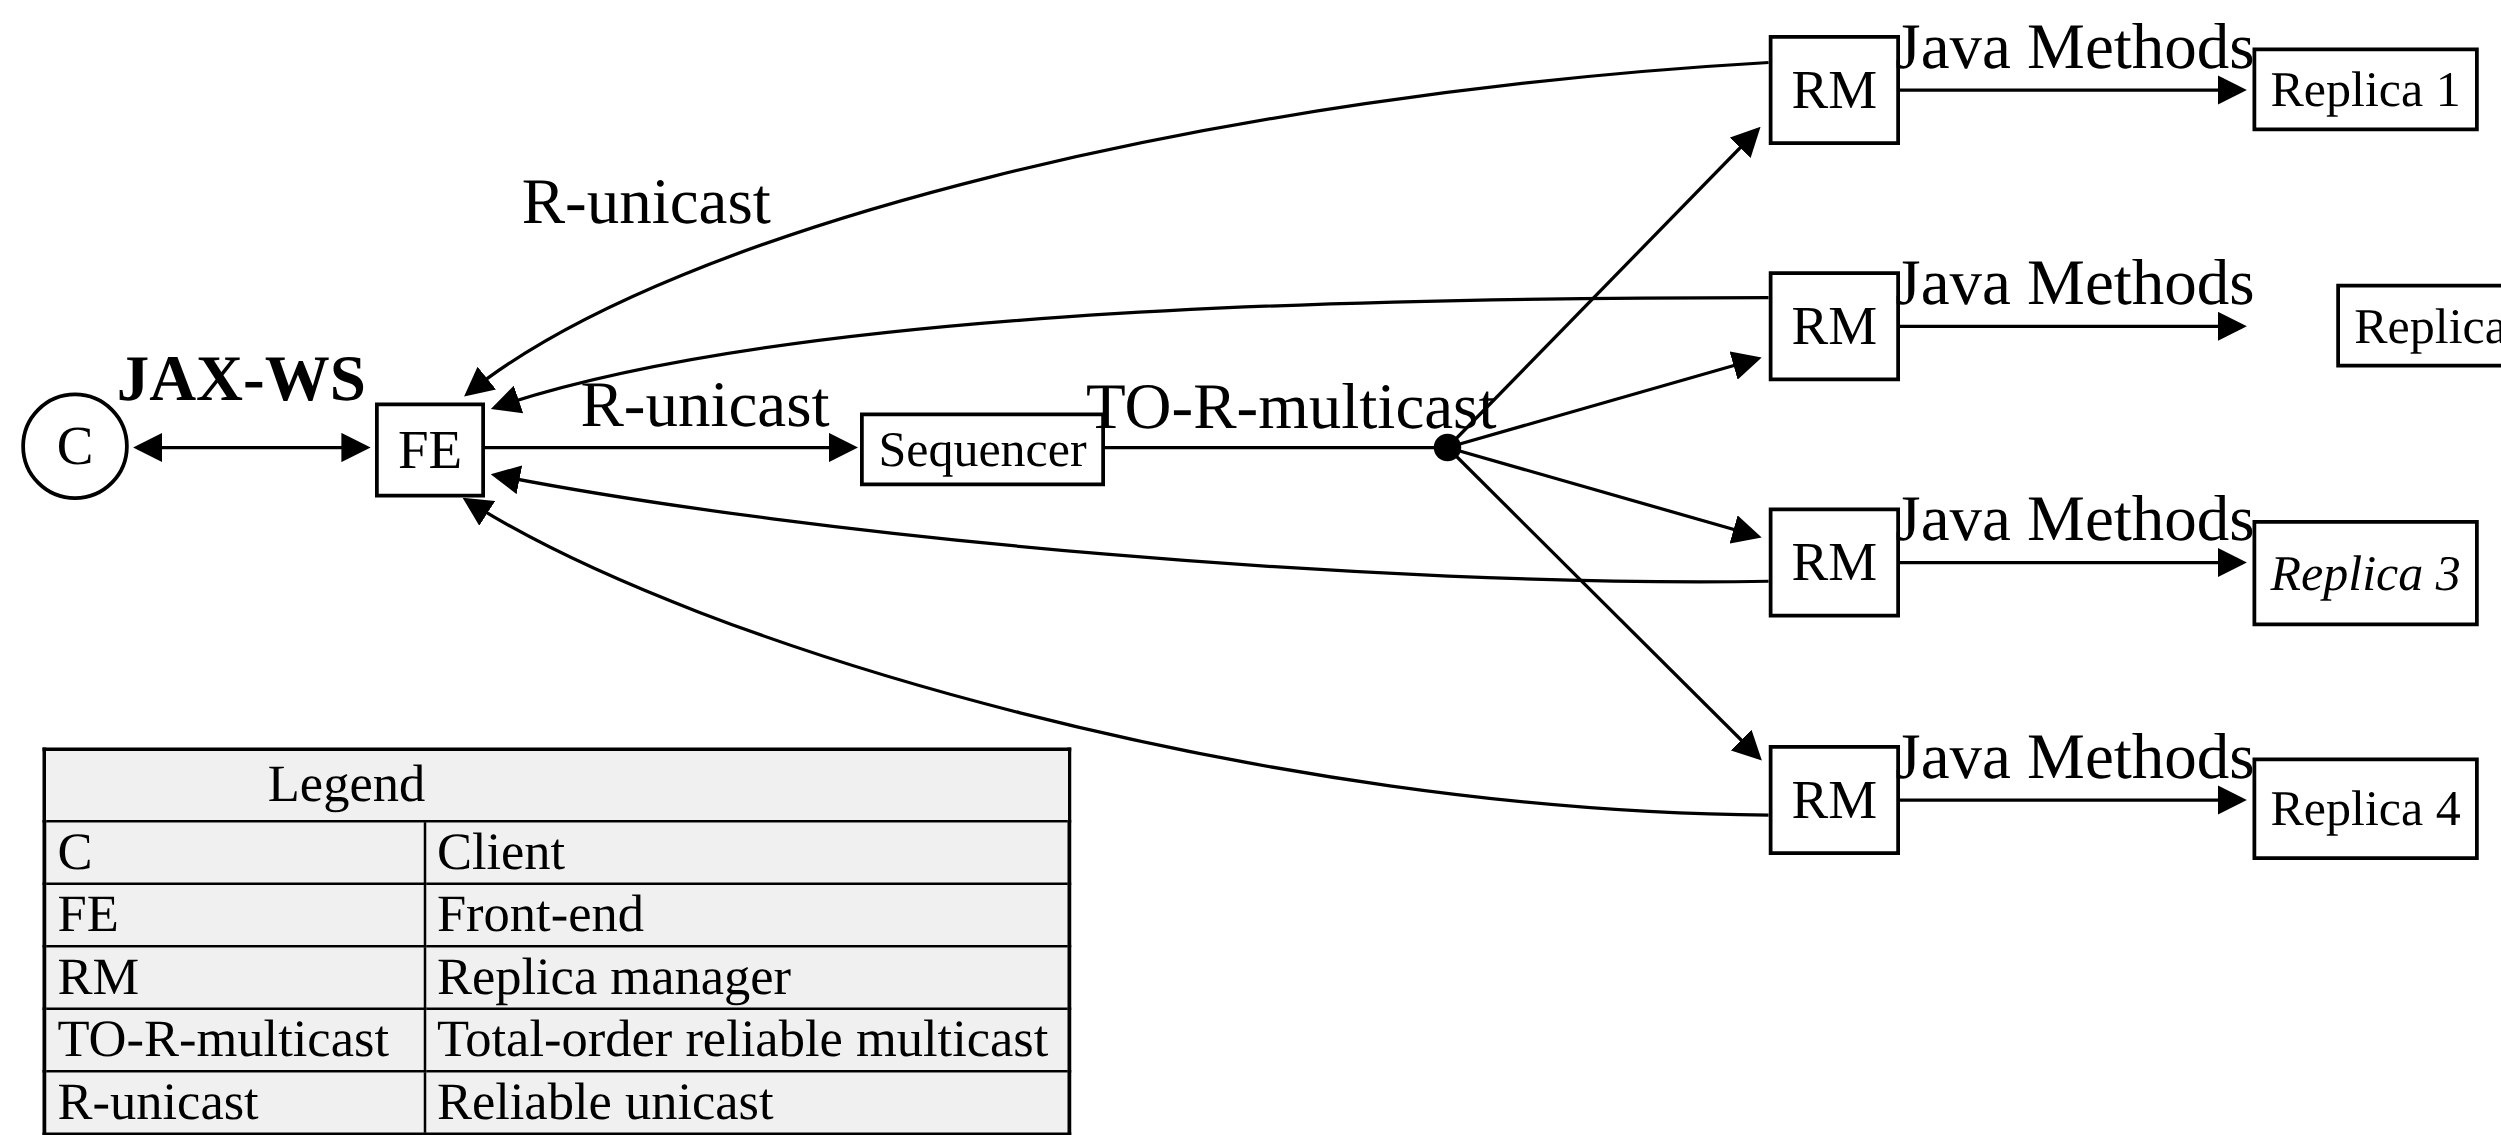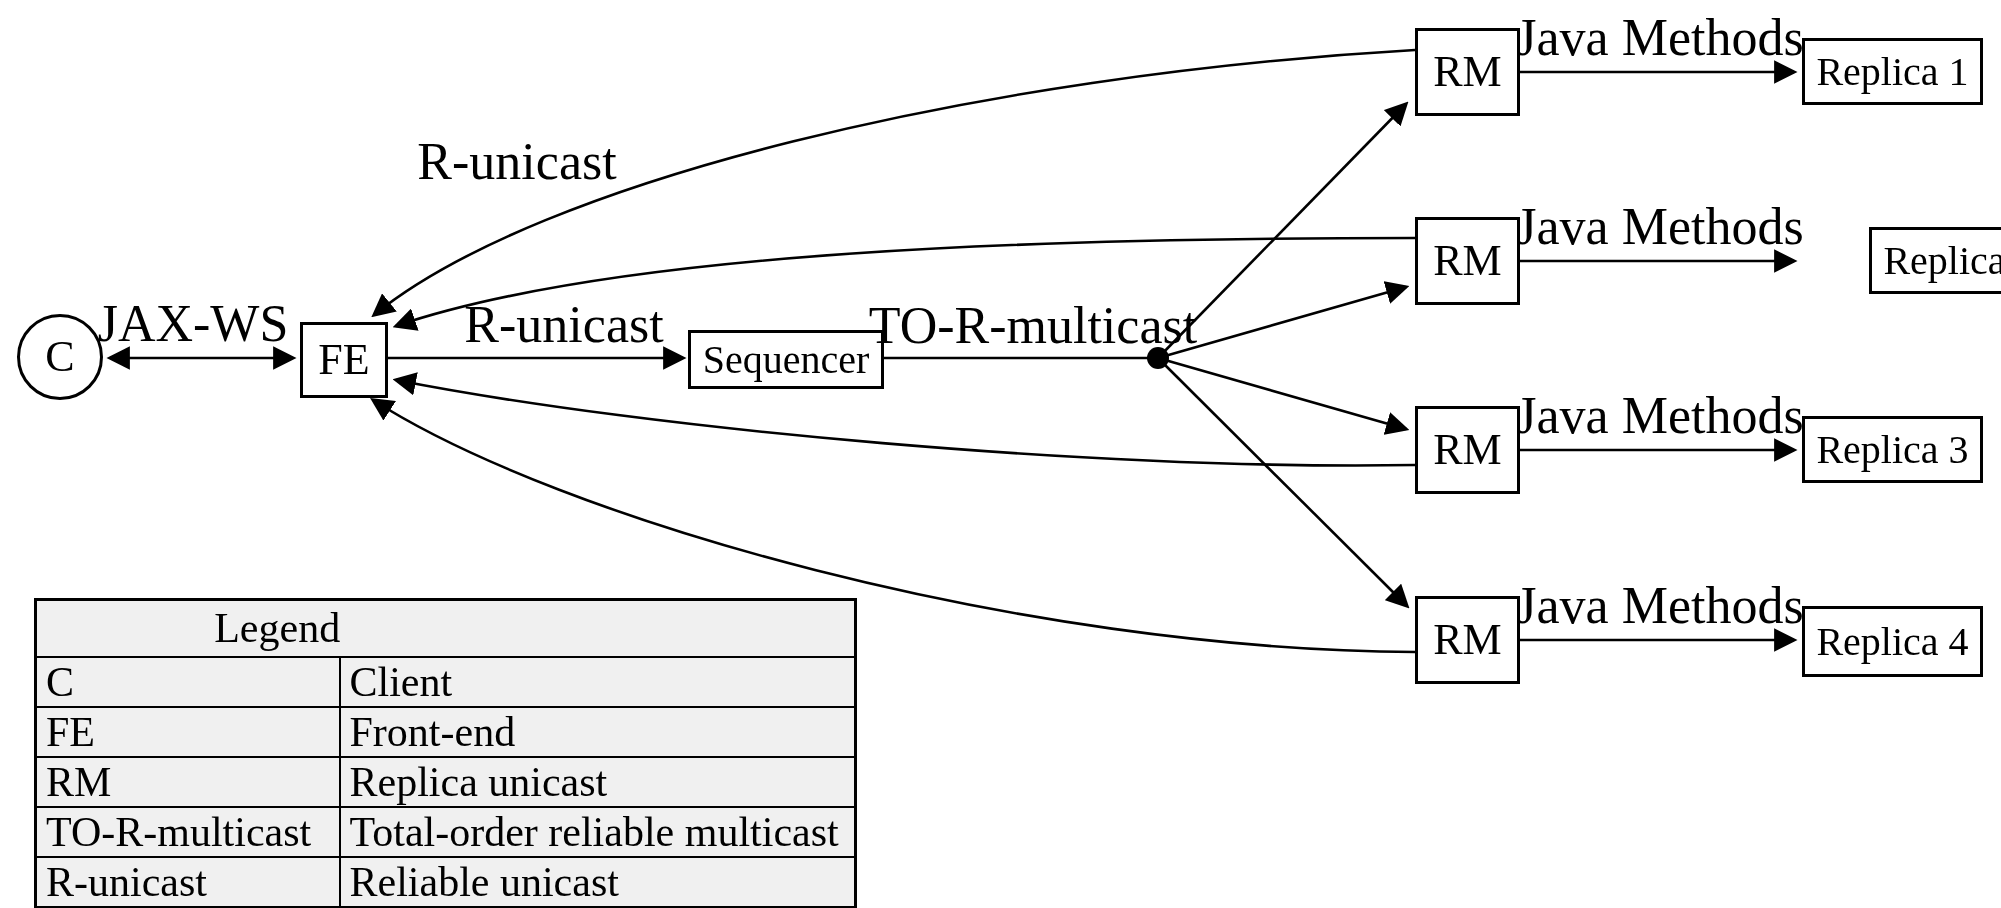--- a/index.html
+++ b/index.html
@@ -77,24 +77,24 @@
 
 <div class="node wide" style="left:688px;top:330px;width:196px;height:59px;">Sequencer</div>
 
 <div class="node" style="left:1415px;top:28px;width:105px;height:88px;">RM</div>
 <div class="node" style="left:1415px;top:217px;width:105px;height:88px;">RM</div>
 <div class="node" style="left:1415px;top:406px;width:105px;height:88px;">RM</div>
 <div class="node" style="left:1415px;top:596px;width:105px;height:88px;">RM</div>
 
 <div class="node wide" style="left:1802px;top:38px;width:181px;height:67px;">Replica 1</div>
 <div class="node wide" style="left:1869px;top:227px;width:181px;height:67px;">Replica 2</div>
-<div class="node wide" style="left:1802px;top:416px;width:181px;height:67px;">Replica 3</div>
-<div class="node wide" style="left:1802px;top:606px;width:181px;height:71px;">Replica 4</div>
+<div class="node wide" style="left:1802px;top:416px;width:181px;height:85px;font-style:italic;">Replica 3</div>
+<div class="node wide" style="left:1802px;top:606px;width:181px;height:82px;">Replica 4</div>
 
-<div class="lbl" style="left:193px;top:304px;">JAX-WS</div>
+<div class="lbl" style="left:193px;top:284px;font-weight:bold;">JAX-WS</div>
 <div class="lbl" style="left:517px;top:142px;">R-unicast</div>
 <div class="lbl" style="left:564px;top:305px;">R-unicast</div>
 <div class="lbl" style="left:1033px;top:306px;">TO-R-multicast</div>
 <div class="lbl" style="left:1660px;top:18px;">Java Methods</div>
 <div class="lbl" style="left:1660px;top:207px;">Java Methods</div>
 <div class="lbl" style="left:1660px;top:396px;">Java Methods</div>
 <div class="lbl" style="left:1660px;top:586px;">Java Methods</div>
 
 <table class="legend">
   <colgroup>
@@ -110,21 +110,21 @@
   <tr>
     <td>C</td>
     <td>Client</td>
   </tr>
   <tr>
     <td>FE</td>
     <td>Front-end</td>
   </tr>
   <tr>
     <td>RM</td>
-    <td>Replica unicast</td>
+    <td>Replica manager</td>
   </tr>
   <tr>
     <td>TO-R-multicast</td>
     <td>Total-order reliable multicast</td>
   </tr>
   <tr>
     <td>R-unicast</td>
     <td>Reliable unicast</td>
   </tr>
 </tbody>

